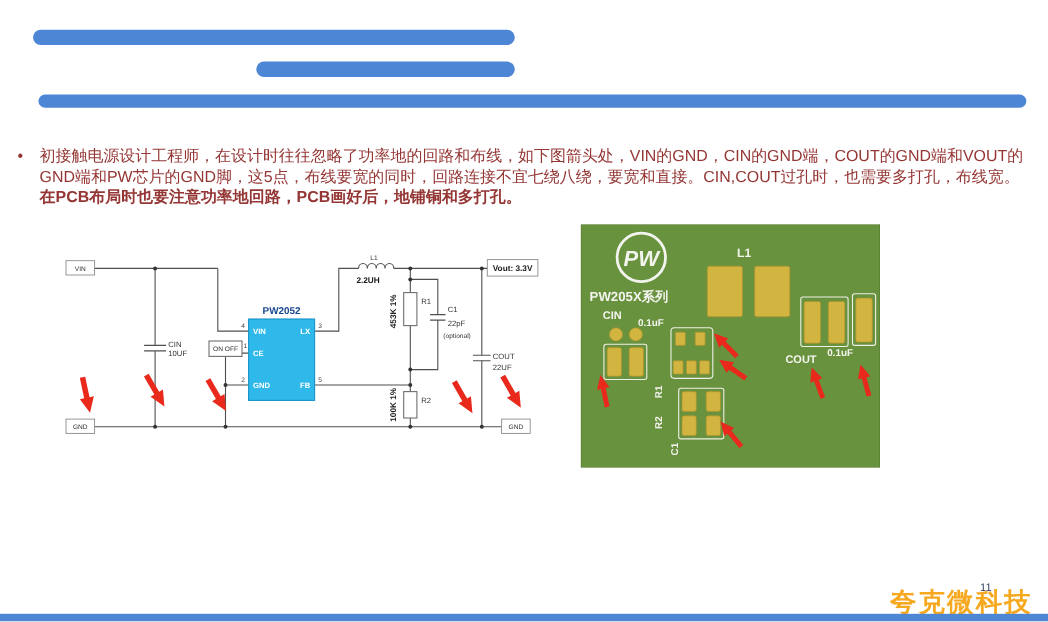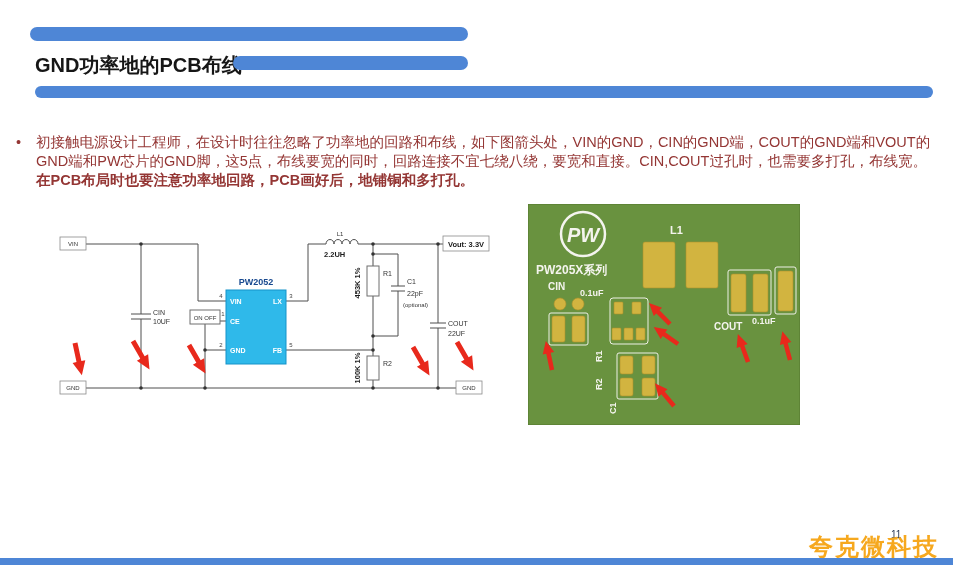--- a/index.html
+++ b/index.html
@@ -46,21 +46,20 @@
   .page-num{position:absolute;left:891px;top:529px;font-size:10px;color:#2d3a55;}
   .brand{position:absolute;left:809px;top:531px;font-size:24px;font-weight:bold;letter-spacing:2px;color:var(--brand-orange);white-space:nowrap;}
   .bottom-bar{position:absolute;left:0;top:558px;width:953px;height:7px;background:var(--bar-blue);border-radius:0;}
 </style>
 </head>
 <body>
 
 <div class="slide">
 
   <div class="bar bar1"></div>
-  <div class="title">GND功率地的PCB布线</div>
   <div class="bar bar2"></div>
   <div class="bar bar3"></div>
 
   <div class="bullet-row">
     <span class="bullet-dot">•</span>
     <div class="bullet-text"><span>初接触电源设计工程师，在设计时往往忽略了功率地的回路和布线，如下图箭头处，VIN的GND，CIN的GND端，COUT的GND端和VOUT的GND端和PW芯片的GND脚，这5点，布线要宽的同时，回路连接不宜七绕八绕，要宽和直接。CIN,COUT过孔时，也需要多打孔，布线宽。</span><b>在PCB布局时也要注意功率地回路，PCB画好后，地铺铜和多打孔。</b></div>
   </div>
 
   <svg class="schematic" width="436" height="188" viewBox="0 0 436 188">
     <defs>

